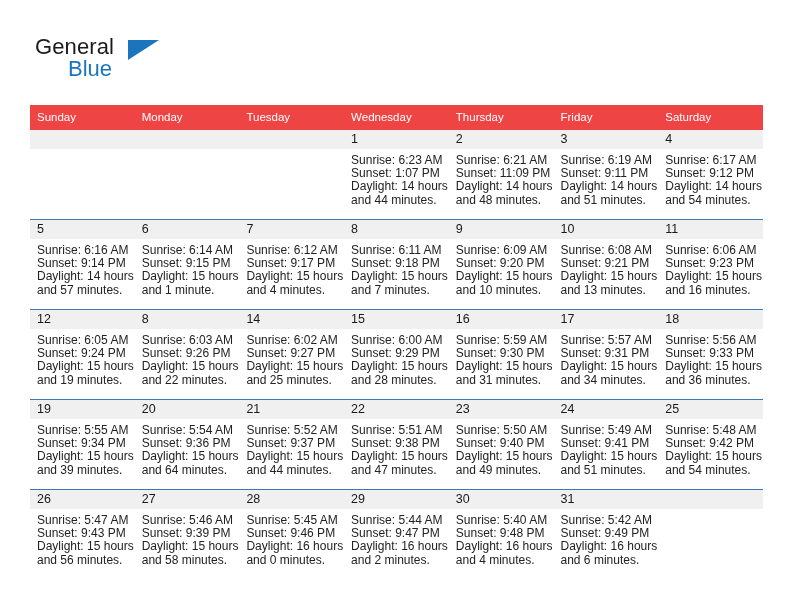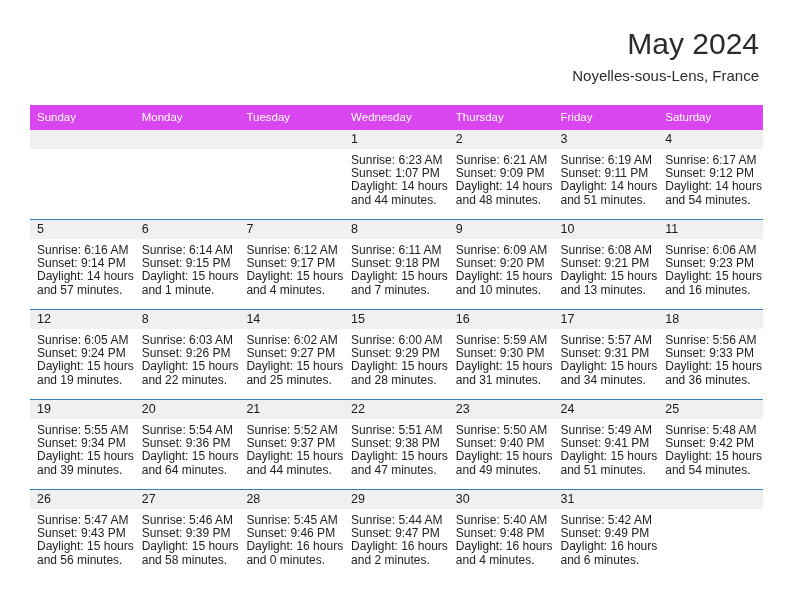--- a/index.html
+++ b/index.html
@@ -92,21 +92,21 @@
     width: 733px;
   }
   table.cal {
     border-collapse: collapse;
     table-layout: fixed;
     width: 733px;
   }
   table.cal col { width: 104.71px; }
 
   thead th {
-    background: #d946ef;
+    background: #ef4444;
     color: #ffffff;
     font-size: 11.5px;
     font-weight: normal;
     text-align: left;
     padding: 6px 0 6px 7px;
     height: 10px;
     line-height: 13px;
     white-space: nowrap;
   }
 
@@ -145,25 +145,26 @@
   }
   .details div { white-space: nowrap; }
 </style>
 </head>
 <body>
 
 <div class="page">
 
   <div class="header">
 
-
-    <div class="title-block">
-      <div class="month-title">May 2024</div>
-      <div class="location">Noyelles-sous-Lens, France</div>
+    <div class="brand">
+      <span class="brand-general">General</span>
+      <span class="brand-triangle"></span>
+      <span class="brand-blue">Blue</span>
     </div>
+
 
   </div>
 
   <div class="calendar">
     <table class="cal">
       <colgroup>
         <col>
           <col>
           <col>
           <col>
@@ -208,21 +209,21 @@
                   <div>Daylight: 14 hours</div>
                   <div>and 44 minutes.</div>
                 </div>
               </div>
             </td>
             <td>
               <div class="cell">
                 <div class="daynum-band">2</div>
                 <div class="details">
                   <div>Sunrise: 6:21 AM</div>
-                  <div>Sunset: 9:09 PM</div>
+                  <div>Sunset: 11:09 PM</div>
                   <div>Daylight: 14 hours</div>
                   <div>and 48 minutes.</div>
                 </div>
               </div>
             </td>
             <td>
               <div class="cell">
                 <div class="daynum-band">3</div>
                 <div class="details">
                   <div>Sunrise: 6:19 AM</div>

